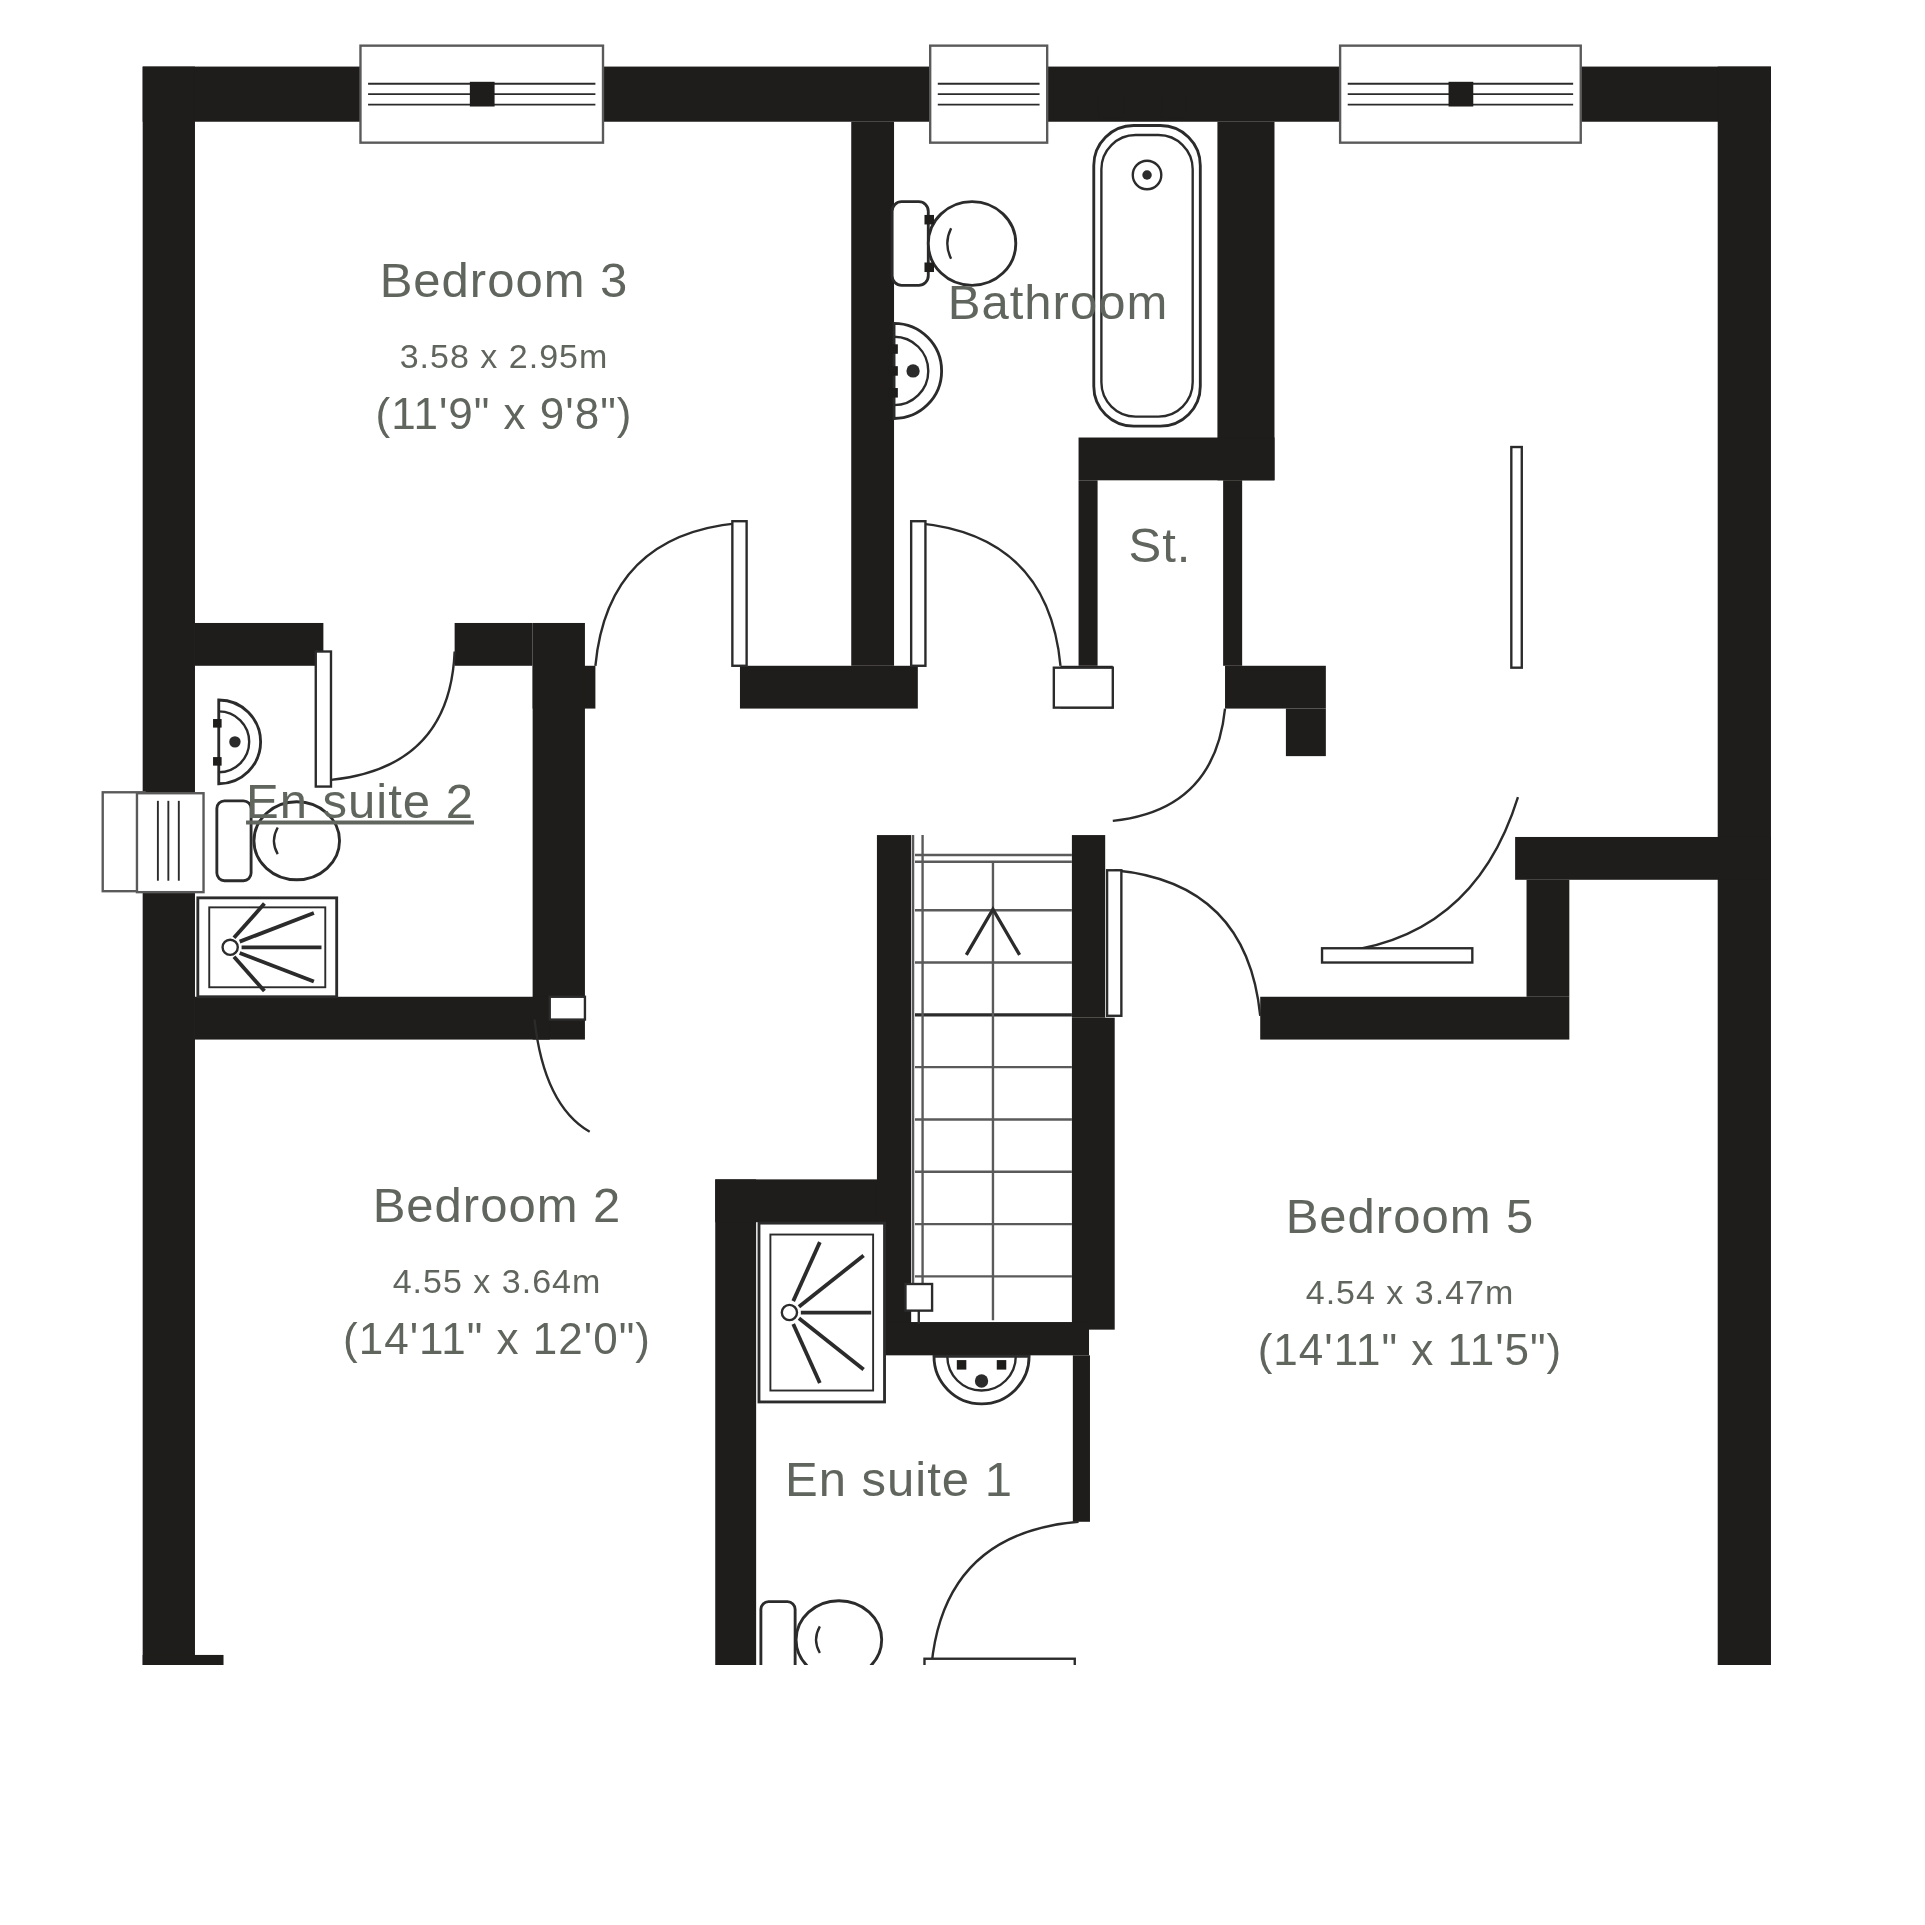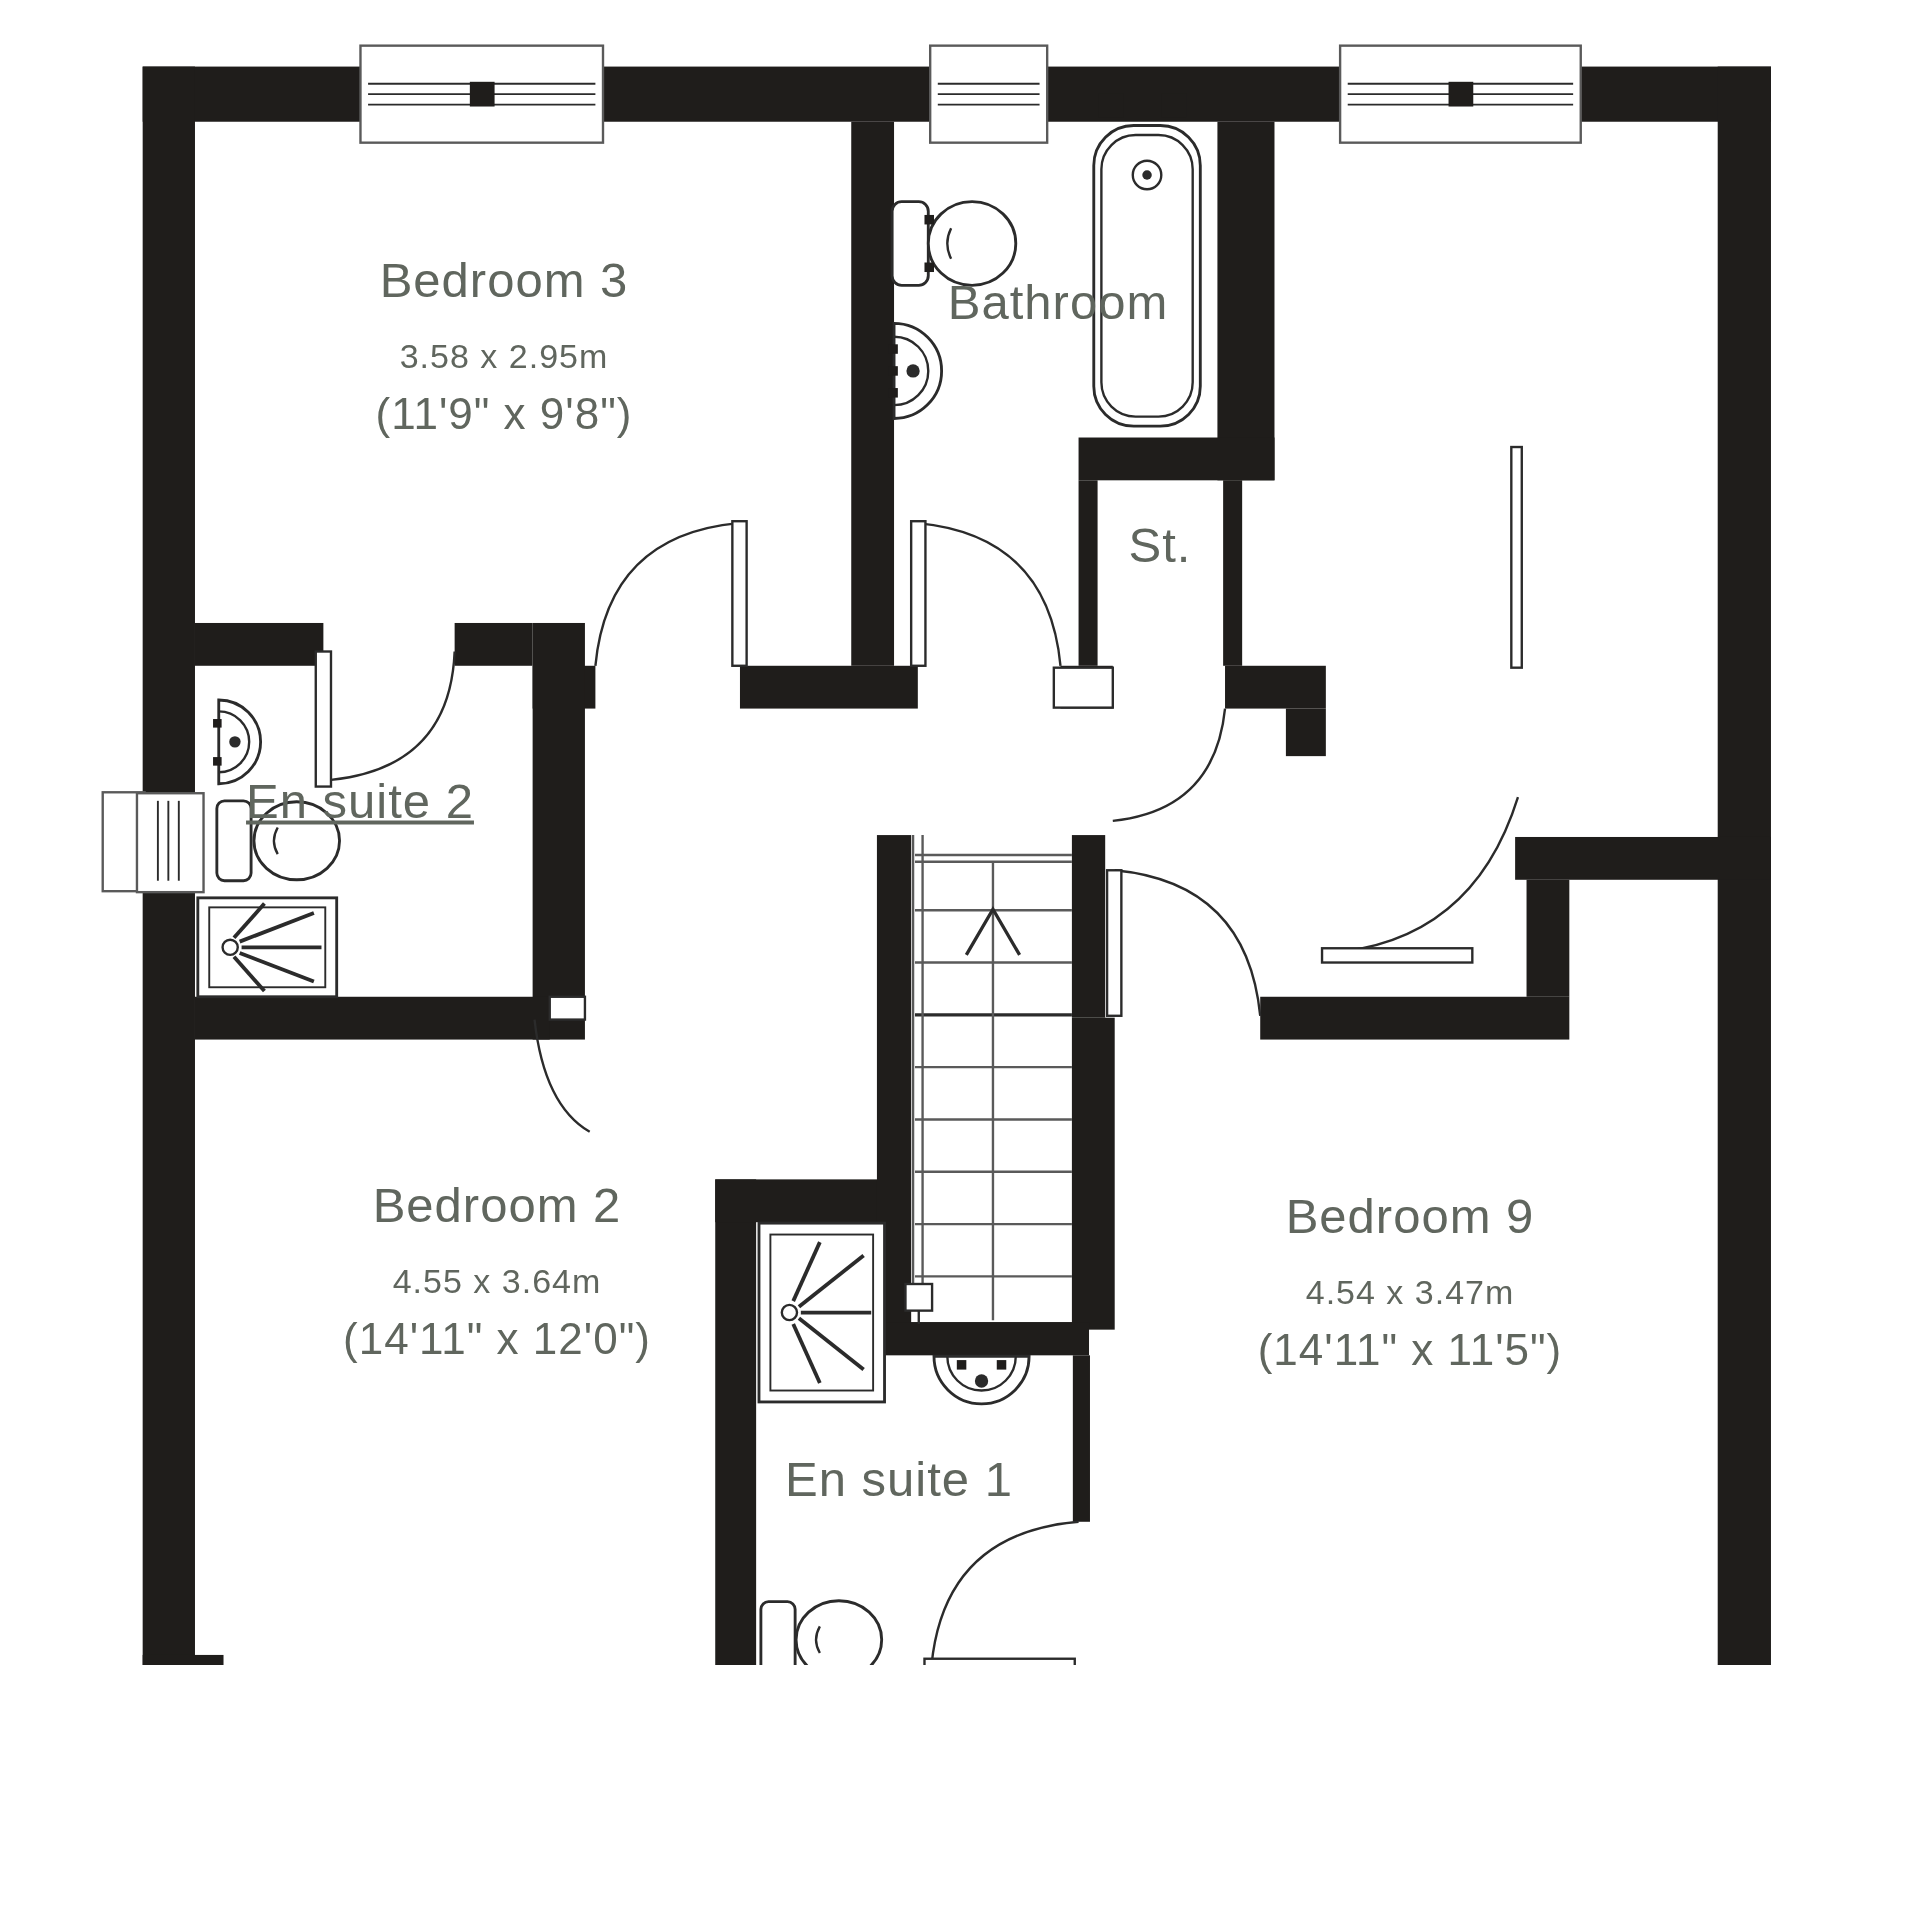--- a/index.html
+++ b/index.html
@@ -199,18 +199,18 @@
     <div class="rl-metric">4.55 x 3.64m</div>
     <div class="rl-imperial">(14'11" x 12'0")</div>
   </div>
 
   <div class="room-label" style="left: 899px; top: 1479px;">
     <div class="rl-title">En suite 1</div>
 
   </div>
 
   <div class="room-label" style="left: 1410px; top: 1282px;">
-    <div class="rl-title">Bedroom 9</div>
+    <div class="rl-title">Bedroom 5</div>
     <div class="rl-metric">4.54 x 3.47m</div>
     <div class="rl-imperial">(14'11" x 11'5")</div>
   </div>
 </div>
 
 
 </body></html>

